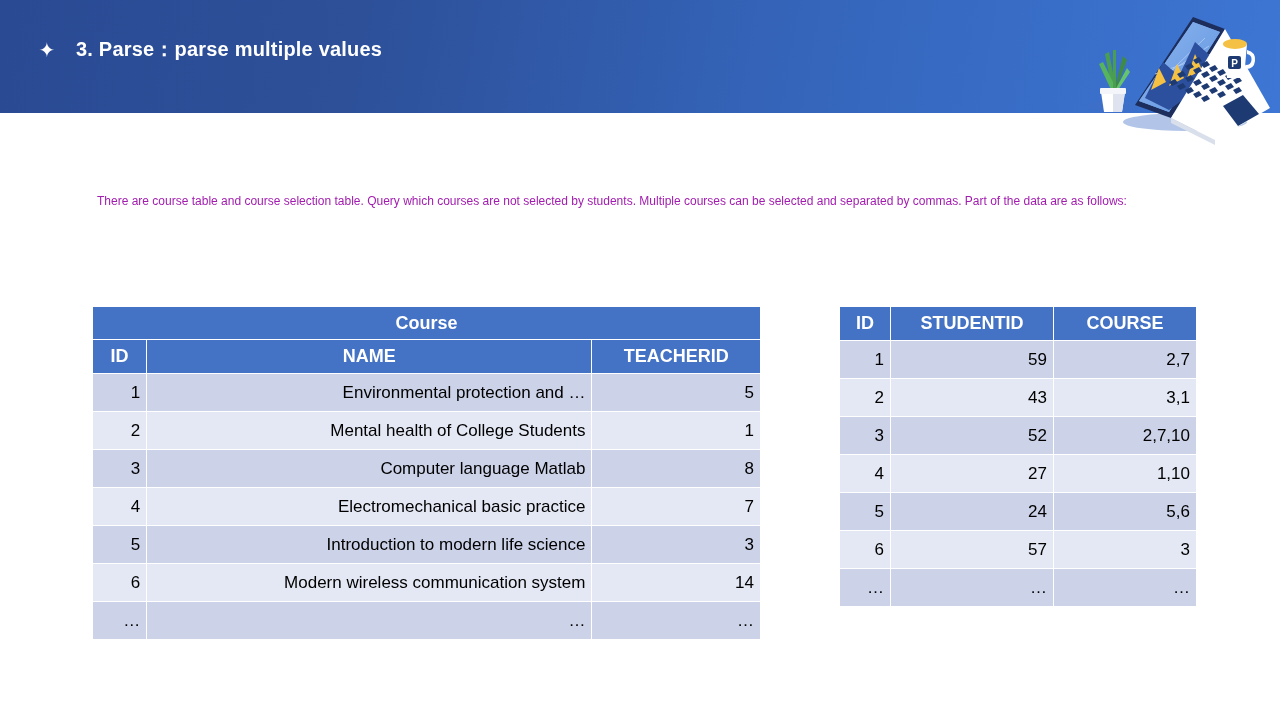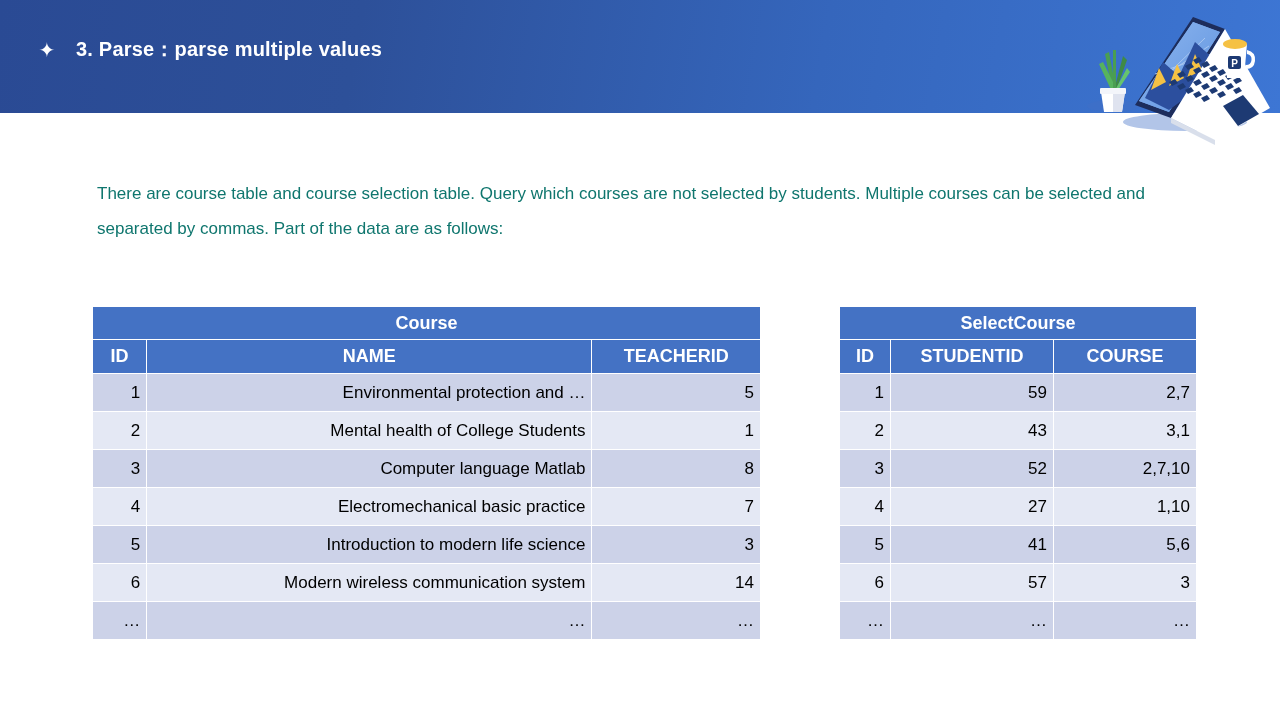--- a/index.html
+++ b/index.html
@@ -54,25 +54,25 @@
     top: 2px;
     width: 215px;
     height: 145px;
     pointer-events: none;
   }
 
   
   #intro-paragraph {
     position: absolute;
     left: 97px;
-    top: 159px;
+    top: 172px;
     width: 1075px;
-    font-size: 17px;
+    font-size: 12px;
     line-height: 35px;
-    color: #0f766e;
+    color: #a21caf;
   }
 
   
   .data-table {
     position: absolute;
     border-collapse: separate;
     border-spacing: 1px;
     background: #ffffff;
     font-size: 17px;
     table-layout: fixed;
@@ -276,23 +276,20 @@
   </tbody>
 </table>
 
 <table id="selectcourse-table" class="data-table">
   <colgroup>
     <col class="s-id">
       <col class="s-sid">
       <col class="s-crs">
   </colgroup>
   <thead>
-    <tr class="tbl-title">
-      <th colspan="3">SelectCourse</th>
-    </tr>
     <tr class="tbl-head">
       <th>ID</th>
       <th>STUDENTID</th>
       <th>COURSE</th>
     </tr>
   </thead>
   <tbody>
     <tr class="row-odd">
       <td class="cell-num">1</td>
       <td class="cell-num">59</td>
@@ -308,21 +305,21 @@
       <td class="cell-num">52</td>
       <td class="cell-text">2,7,10</td>
     </tr>
     <tr class="row-even">
       <td class="cell-num">4</td>
       <td class="cell-num">27</td>
       <td class="cell-text">1,10</td>
     </tr>
     <tr class="row-odd">
       <td class="cell-num">5</td>
-      <td class="cell-num">41</td>
+      <td class="cell-num">24</td>
       <td class="cell-text">5,6</td>
     </tr>
     <tr class="row-even">
       <td class="cell-num">6</td>
       <td class="cell-num">57</td>
       <td class="cell-text">3</td>
     </tr>
     <tr class="row-odd">
       <td class="cell-num">…</td>
       <td class="cell-num">…</td>

